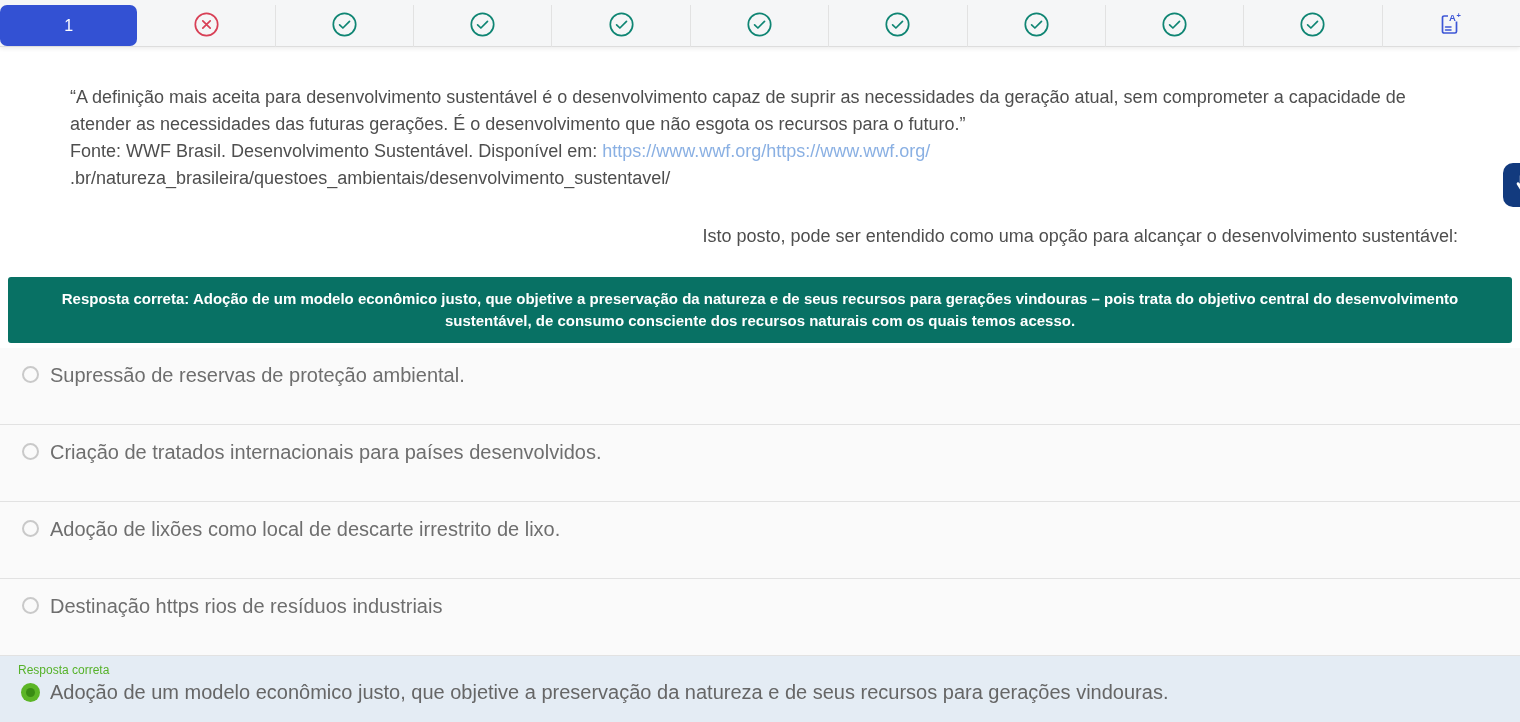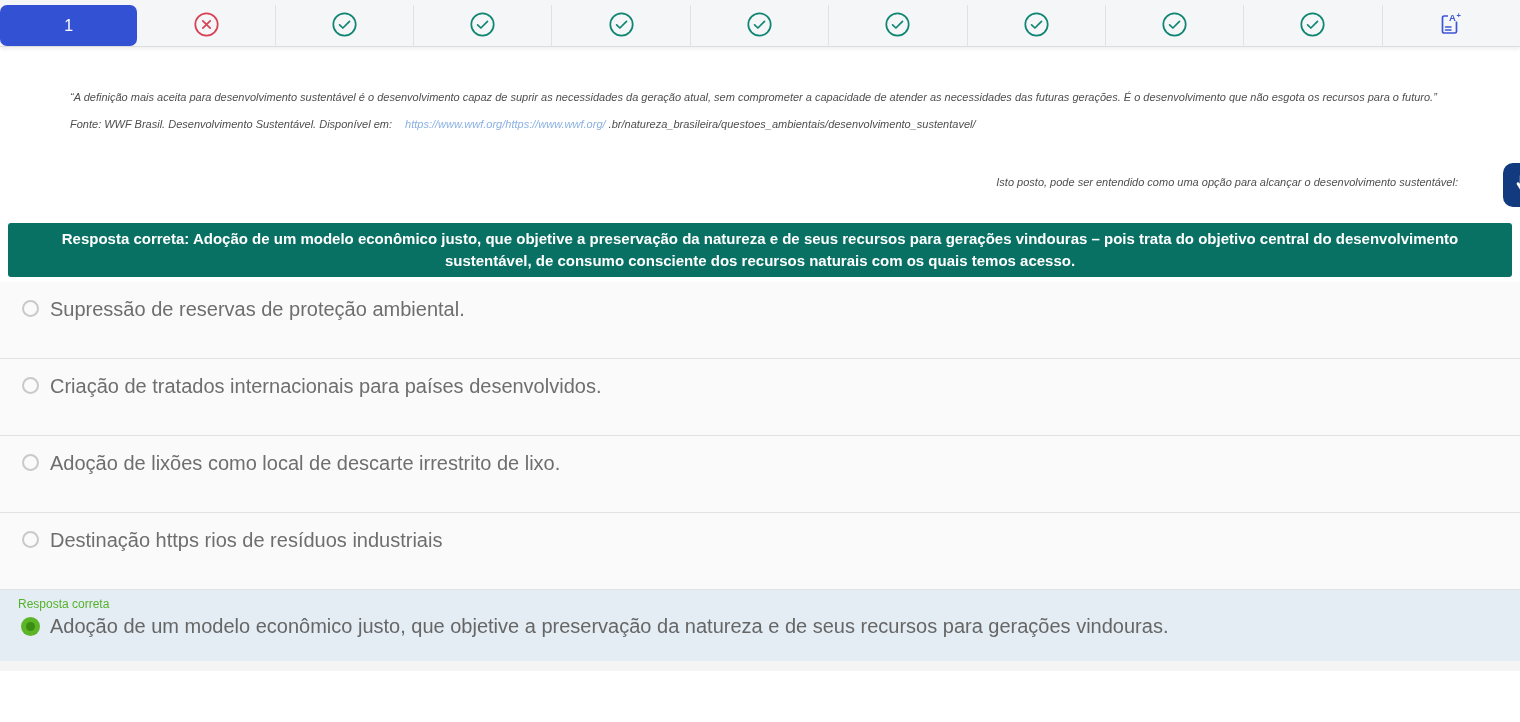--- a/index.html
+++ b/index.html
@@ -10,30 +10,30 @@
   .tab-bar { height:47px; width:100%; background:#f5f6f7; display:flex;
              padding-top:5px; border-bottom:1px solid #dddddd;
              box-shadow:0 2px 4px rgba(0,0,0,.07); position:relative; z-index:5; }
   .tab { flex:1; height:42px; display:flex; align-items:center; justify-content:center;
          border-right:1px solid #e2e2e2; cursor:pointer; }
   .tab:last-child { border-right:none; }
   .tab--active { background:#3351d3; border-radius:7px; height:41px; border-right:none; }
   .tab-num { color:#ffffff; font-size:16px; }
 
   
-  .question-block { padding:37px 62px 0 70px; color:#4e4e4e; font-size:11px; line-height:27px;font-style:italic; }
+  .question-block { padding:37px 62px 0 70px; color:#4e4e4e; font-size:18px; line-height:27px; }
   .quote { margin-bottom:0; }
   .source-line { }
-  .source-link { color:#8ab0e3; text-decoration:none;margin-left:10px; }
+  .source-link { color:#8ab0e3; text-decoration:none; }
   .prompt { margin-top:31px;text-align:right; }
 
   
   .banner { margin:27px 8px 0 8px; background:#087164; border-radius:3px;
             color:#ffffff; font-weight:bold; font-size:15px; line-height:22px;
-            text-align:center; padding:5px 30px; }
+            text-align:center; padding:11px 30px; }
 
   
   .options-list { margin-top:5px; background:#fafafa; }
   .option-row { height:77px; border-bottom:1px solid #e2e2e2; display:flex;
                 align-items:flex-start; padding:18px 0 0 22px; cursor:pointer; }
   .radio { width:17px; height:17px; border:2px solid #c9c9c9; border-radius:50%;
            flex:0 0 auto; margin-top:0; background:transparent; }
   .option-label { margin-left:11px; font-size:20px; color:#6e6e6e; line-height:19px; }
 
   

